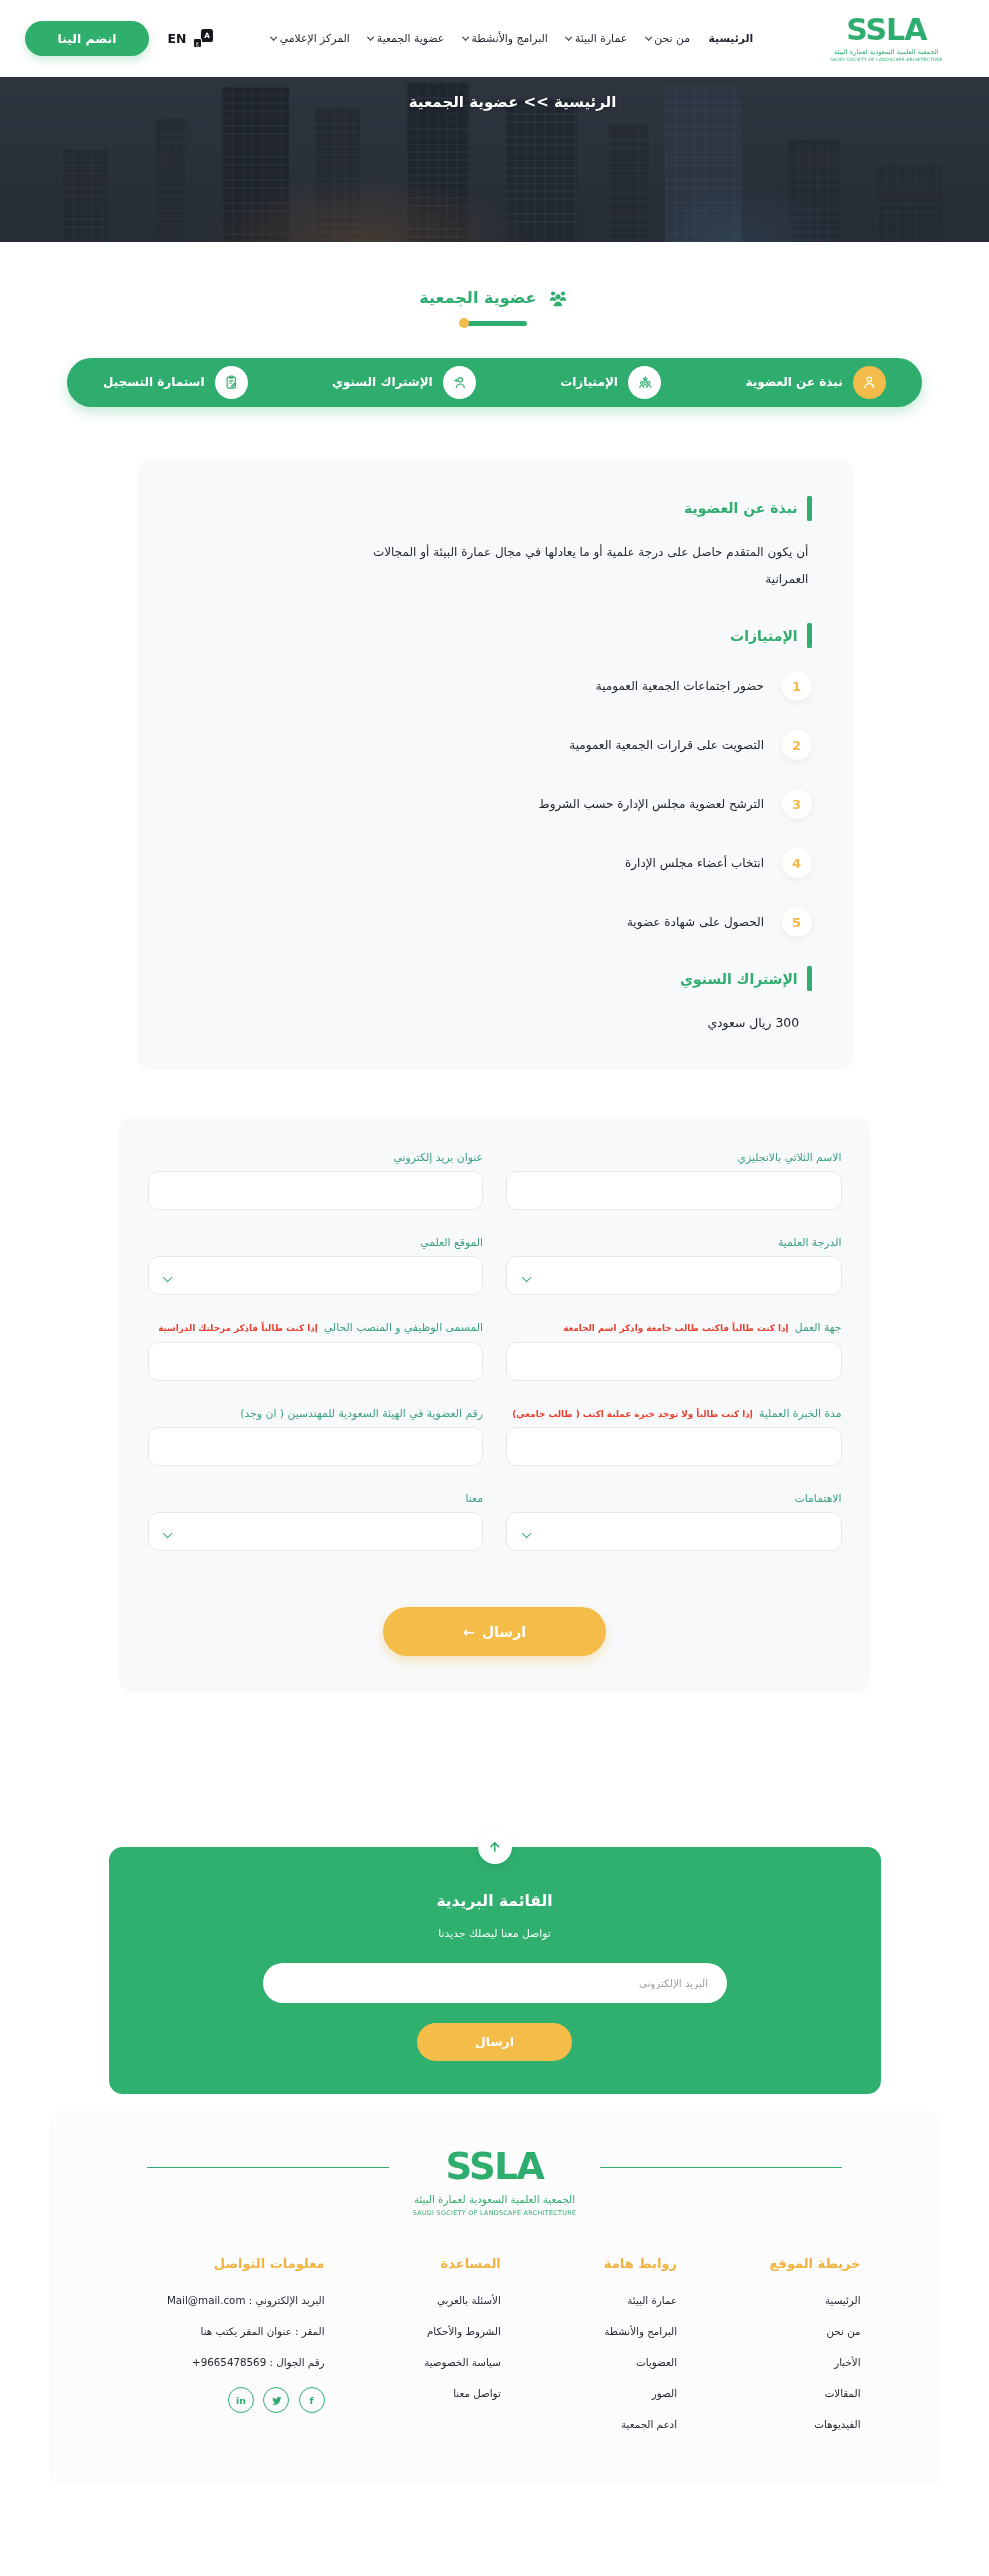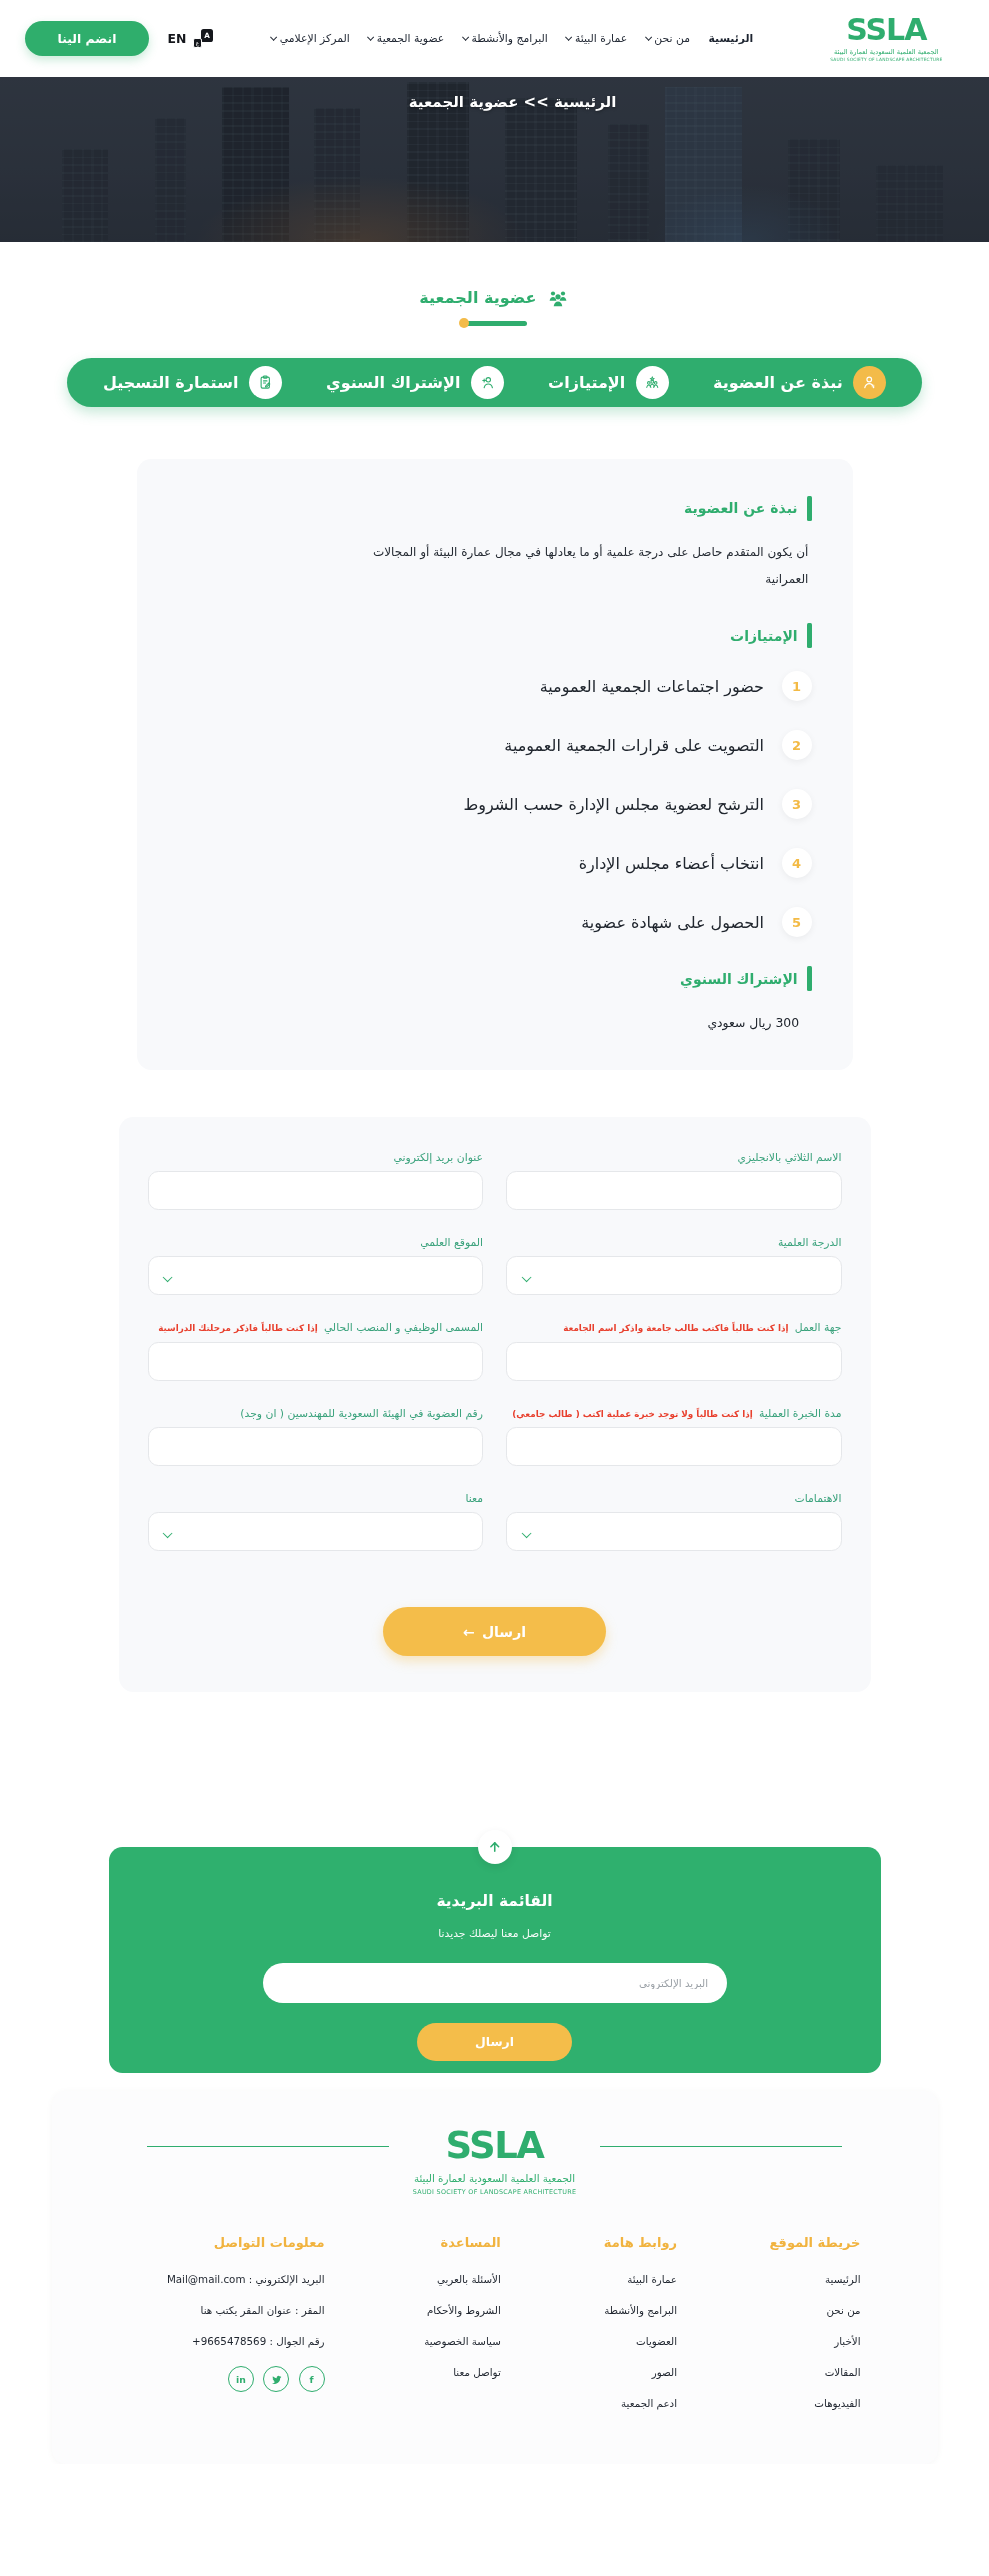--- a/index.html
+++ b/index.html
@@ -77,40 +77,40 @@
     width:855px; height:49px; margin:32px auto 0; background:#2fad6e; border-radius:25px;
     display:flex; align-items:center; justify-content:space-between; padding:0 36px;
     box-shadow:0 5.2px 12.4px rgba(47,173,110,.28);
   }
   .tab { display:flex; align-items:center; gap:10.3px; cursor:pointer; }
   .tab-circle {
     width:33px; height:33px; border-radius:50%; background:#ffffff; color:#2fad6e;
     display:flex; align-items:center; justify-content:center; flex:0 0 auto;
   }
   .tab.active .tab-circle { background:#f3bb49; color:#ffffff; }
-  .tab-label { color:#ffffff; font-size:16px; font-weight:800; white-space:nowrap; }
+  .tab-label { color:#ffffff; font-size:12px; font-weight:800; white-space:nowrap; }
 
   
   .card { background:#f8f9fb; border-radius:14.4px; margin:0 auto; }
   .info-card { width:716px; margin-top:52px; padding:37px 41px 40px; }
   .sec-head { display:flex; align-items:center; gap:9.3px; }
   .sec-bar { width:4.6px; height:25px; background:#2fad6e; border-radius:1.5px; flex:0 0 auto; }
   .sec-title { font-size:14px; font-weight:800; color:#2fad6e; }
   .about-text {
     font-size:12px; color:#252b33; line-height:2.25; margin:18.5px 3.1px 0 0; max-width:474px;
   }
   .benefits { margin-top:23px; }
   .benefit { display:flex; align-items:center; gap:17.5px; margin-bottom:29px; }
   .num-badge {
     width:30px; height:30px; border-radius:50%; background:#ffffff; flex:0 0 auto;
     display:flex; align-items:center; justify-content:center;
     color:#f3ba45; font-size:13px; font-weight:700;
     box-shadow:0 2.1px 7.2px rgba(0,0,0,.06);
   }
-  .benefit-text { font-size:16px; color:#20262e; }
+  .benefit-text { font-size:12px; color:#20262e; }
   .sub-value { font-size:12.4px; color:#20262e; margin:24px 12.4px 0 0; }
 
   
   .form-card { width:752px; margin-top:47px; padding:34px 29px 36px; }
   .form-grid { display:grid; grid-template-columns:1fr 1fr; column-gap:23px; row-gap:26px; }
   .flabel { font-size:10.8px; color:#3aa27c; margin-bottom:7.2px; display:flex; align-items:baseline; gap:6.2px; flex-wrap:wrap; }
   .fnote { font-size:8.8px; color:#e8402e; font-weight:600; }
   .finput {
     position:relative; height:39px; background:#ffffff; border:0.5px solid #e5e7ea; border-radius:10.3px;
     display:flex; align-items:center; padding:0 14.4px; cursor:text;
@@ -125,21 +125,21 @@
   .submit-btn {
     margin:30px auto 0; width:223px; height:49px; border-radius:25px; background:#f4bd4a;
     display:flex; align-items:center; justify-content:center; gap:7.2px; cursor:pointer;
     color:#ffffff; font-size:14px; font-weight:800;
     box-shadow:0 5.2px 11.3px rgba(244,189,74,.35);
   }
 
   
   .mailing {
     position:relative; width:772px; margin:155px auto 0; background:#2fb06e; border-radius:13.4px;
-    text-align:center; padding:32px 0 12px;
+    text-align:center; padding:32px 0 33px;
   }
   .scroll-top {
     position:absolute; top:-17px; right:50%; transform:translateX(50%);
     width:34px; height:34px; border-radius:50%; background:#ffffff; cursor:pointer;
     display:flex; align-items:center; justify-content:center;
     box-shadow:0 3.1px 8.2px rgba(0,0,0,.08);
   }
   .mailing-title { color:#ffffff; font-size:15.5px; font-weight:800; margin-top:13.4px; }
   .mailing-sub { color:rgba(255,255,255,.96); font-size:10.8px; margin-top:16.5px; }
   .mail-input {

